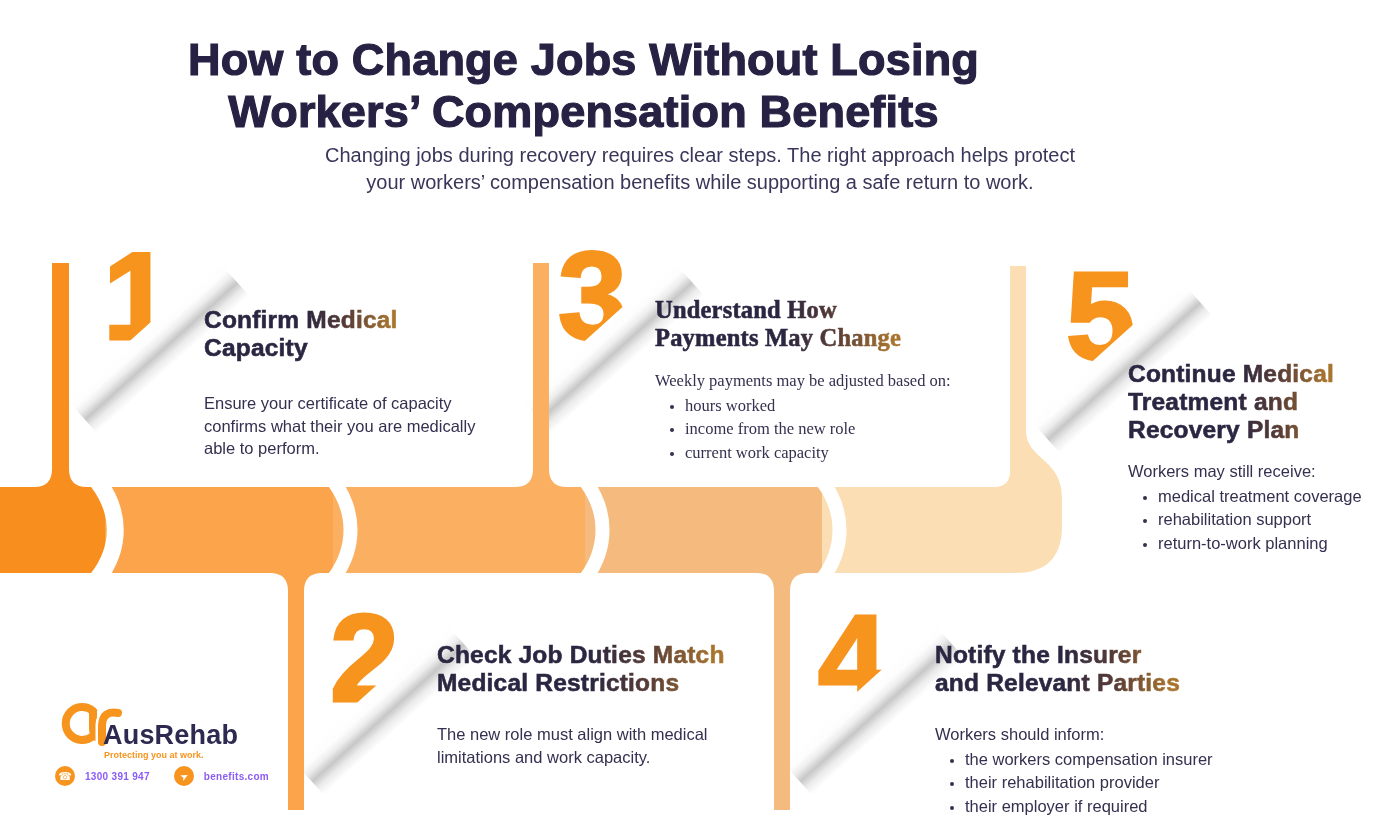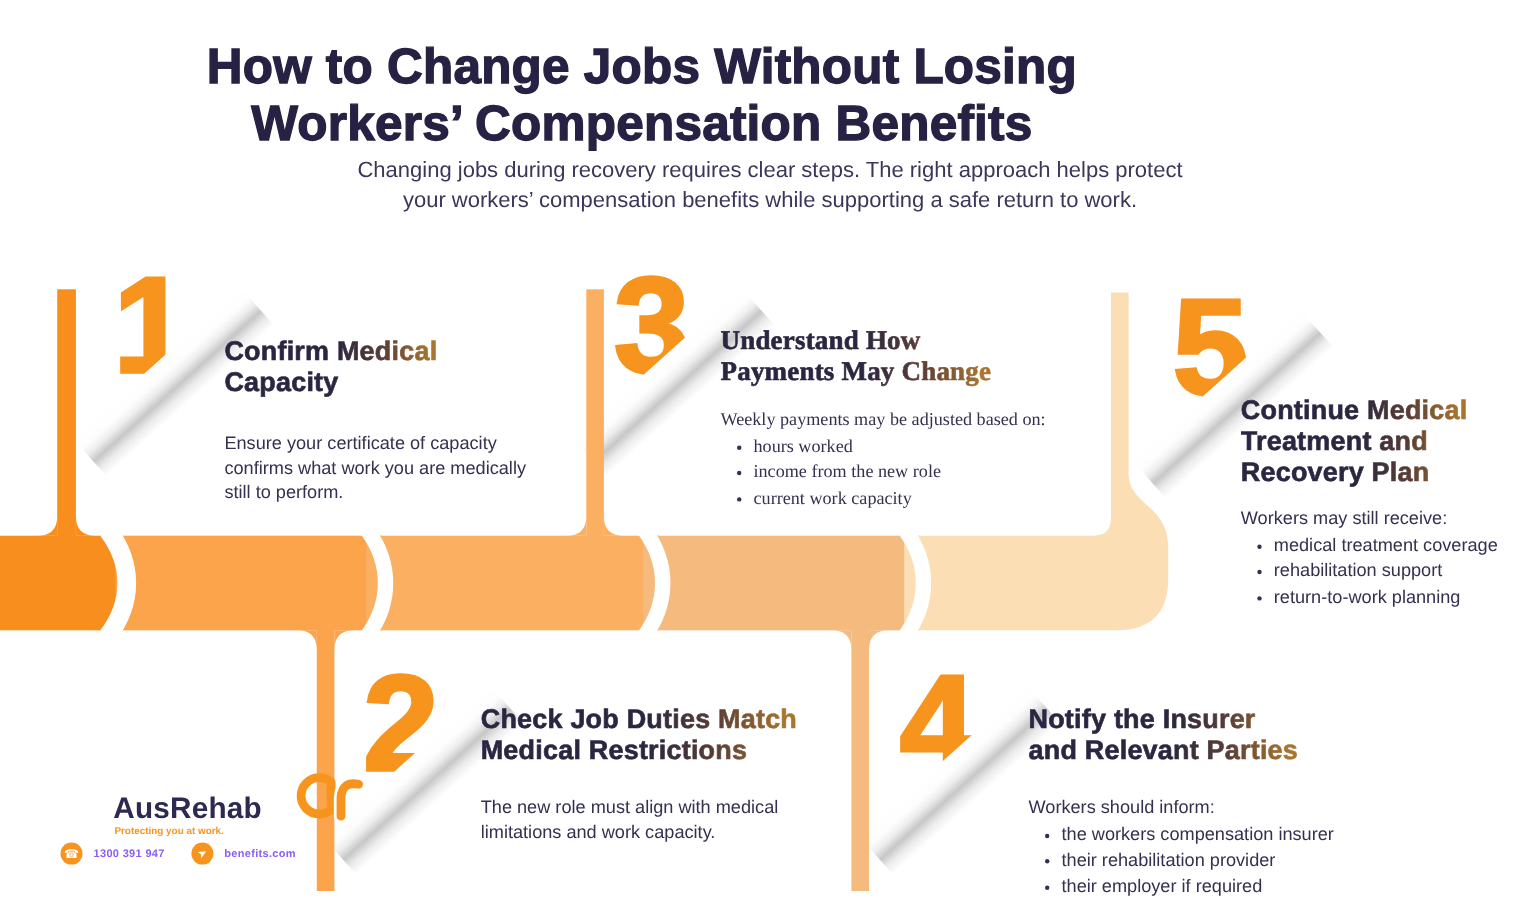--- a/index.html
+++ b/index.html
@@ -115,21 +115,21 @@
     <rect x="774" y="560" width="16" height="250" fill="#F5BB7E"></rect>
     <path d="M 774 591 Q 774 573 756 573 L 774 573 Z" fill="#F5BB7E"></path>
     <path d="M 790 591 Q 790 573 808 573 L 790 573 Z" fill="#F5BB7E"></path>
   </svg>
 
   <div class="step-text" style="left:204px;top:306px;width:280px;">
     <div class="h-grad">
       <span>Confirm Medical</span>
       <span>Capacity</span>
     </div>
-    <div class="body" style="margin-top:30px;">Ensure your certificate of capacity confirms what work you are medically still to perform.</div>
+    <div class="body" style="margin-top:30px;">Ensure your certificate of capacity confirms what their you are medically able to perform.</div>
   </div>
 
   <div class="step-text" style="left:655px;top:296px;width:390px;font-family:Liberation Serif, serif;">
     <div class="h-grad">
       <span>Understand How</span>
       <span>Payments May Change</span>
     </div>
     <div class="body" style="margin-top:18px;">
       <span>Weekly payments may be adjusted based on:</span>
       <ul class="blist">
@@ -173,21 +173,21 @@
       <span>Workers should inform:</span>
       <ul class="blist">
         <li>the workers compensation insurer</li>
         <li>their rehabilitation provider</li>
         <li>their employer if required</li>
       </ul>
     </div>
   </div>
 
   <div class="brand">
-    <div class="brand-row" style="width:280px;height:100px;text-align:right;">
+    <div class="brand-row" style="width:280px;height:100px;">
       <svg width="72" height="60" viewBox="0 0 72 60">
         <path d="M 38 13 A 16.5 16.5 0 1 0 38 38" fill="none" stroke="#F7941E" stroke-width="8" stroke-linecap="round"></path>
         <path d="M 38 14 V 30 Q 38 40 47 41" fill="none" stroke="#F7941E" stroke-width="8" stroke-linecap="round"></path>
         <path d="M 47 44 V 27 Q 48 12 63 15" fill="none" stroke="#ffffff" stroke-width="13" stroke-linecap="round"></path>
         <path d="M 47 44 V 27 Q 48 12 63 15" fill="none" stroke="#F7941E" stroke-width="8" stroke-linecap="round"></path>
       </svg>
       <div class="wordmark">AusRehab</div>
       <div class="tagline">Protecting you at work.</div>
       <div class="contact">
         <span class="cicon">☎</span>

